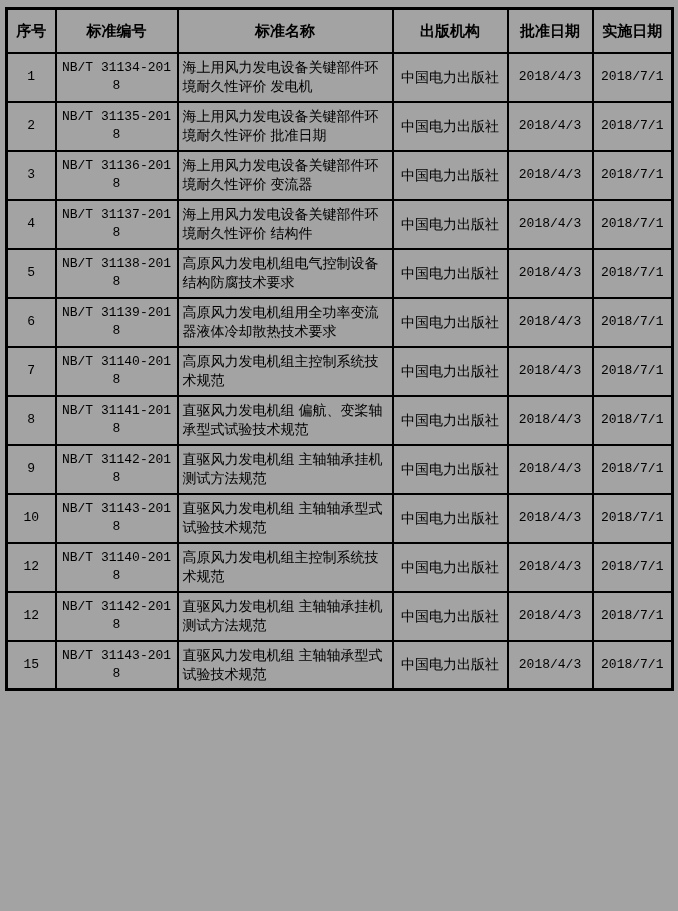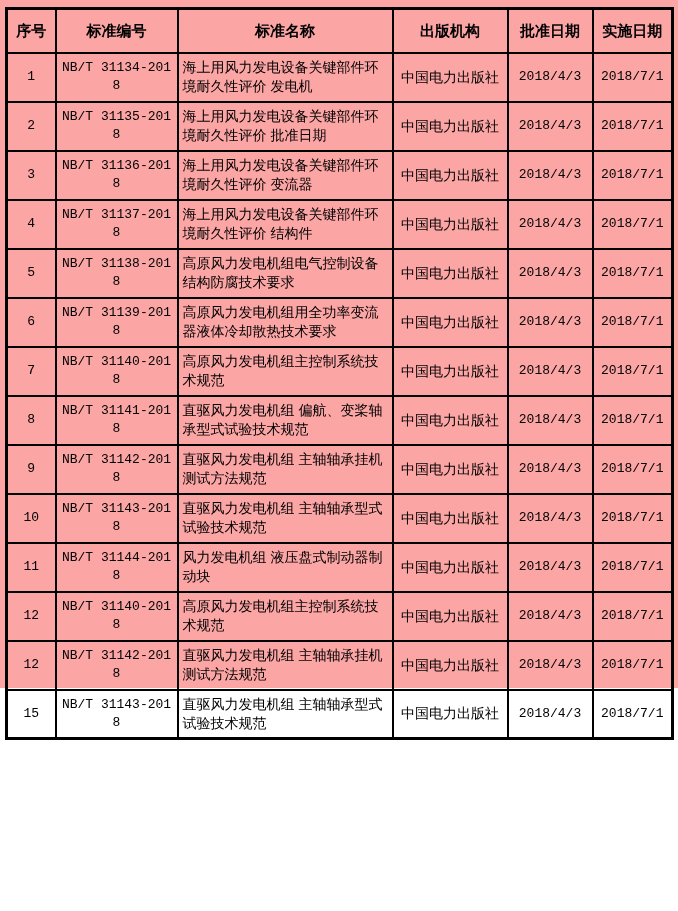--- a/index.html
+++ b/index.html
@@ -8,22 +8,22 @@
     background: #ffffff;
     width: 678px;
     height: 911px;
     overflow: hidden;
     font-family: "Liberation Sans", "DejaVu Sans", sans-serif;
     color: #000000;
   }
   .page {
     position: relative;
     width: 678px;
-    height: 688px;
-    background: #fca5a5;
+    height: 911px;
+    background: #a3a3a3;
   }
   table.standards {
     position: absolute;
     left: 5px;
     top: 7px;
     width: 666px;
     border-collapse: collapse;
     table-layout: fixed;
     border: 3px solid #000000;
   }
@@ -162,28 +162,20 @@
         </tr>
         <tr>
           <td class="col-no">10</td>
           <td class="col-code">NB/T 31143-2018</td>
           <td class="col-name">直驱风力发电机组 主轴轴承型式试验技术规范</td>
           <td class="col-publisher">中国电力出版社</td>
           <td class="col-approval_date">2018/4/3</td>
           <td class="col-implement_date">2018/7/1</td>
         </tr>
         <tr>
-          <td class="col-no">11</td>
-          <td class="col-code">NB/T 31144-2018</td>
-          <td class="col-name">风力发电机组 液压盘式制动器制动块</td>
-          <td class="col-publisher">中国电力出版社</td>
-          <td class="col-approval_date">2018/4/3</td>
-          <td class="col-implement_date">2018/7/1</td>
-        </tr>
-        <tr>
           <td class="col-no">12</td>
           <td class="col-code">NB/T 31140-2018</td>
           <td class="col-name">高原风力发电机组主控制系统技术规范</td>
           <td class="col-publisher">中国电力出版社</td>
           <td class="col-approval_date">2018/4/3</td>
           <td class="col-implement_date">2018/7/1</td>
         </tr>
         <tr>
           <td class="col-no">12</td>
           <td class="col-code">NB/T 31142-2018</td>

